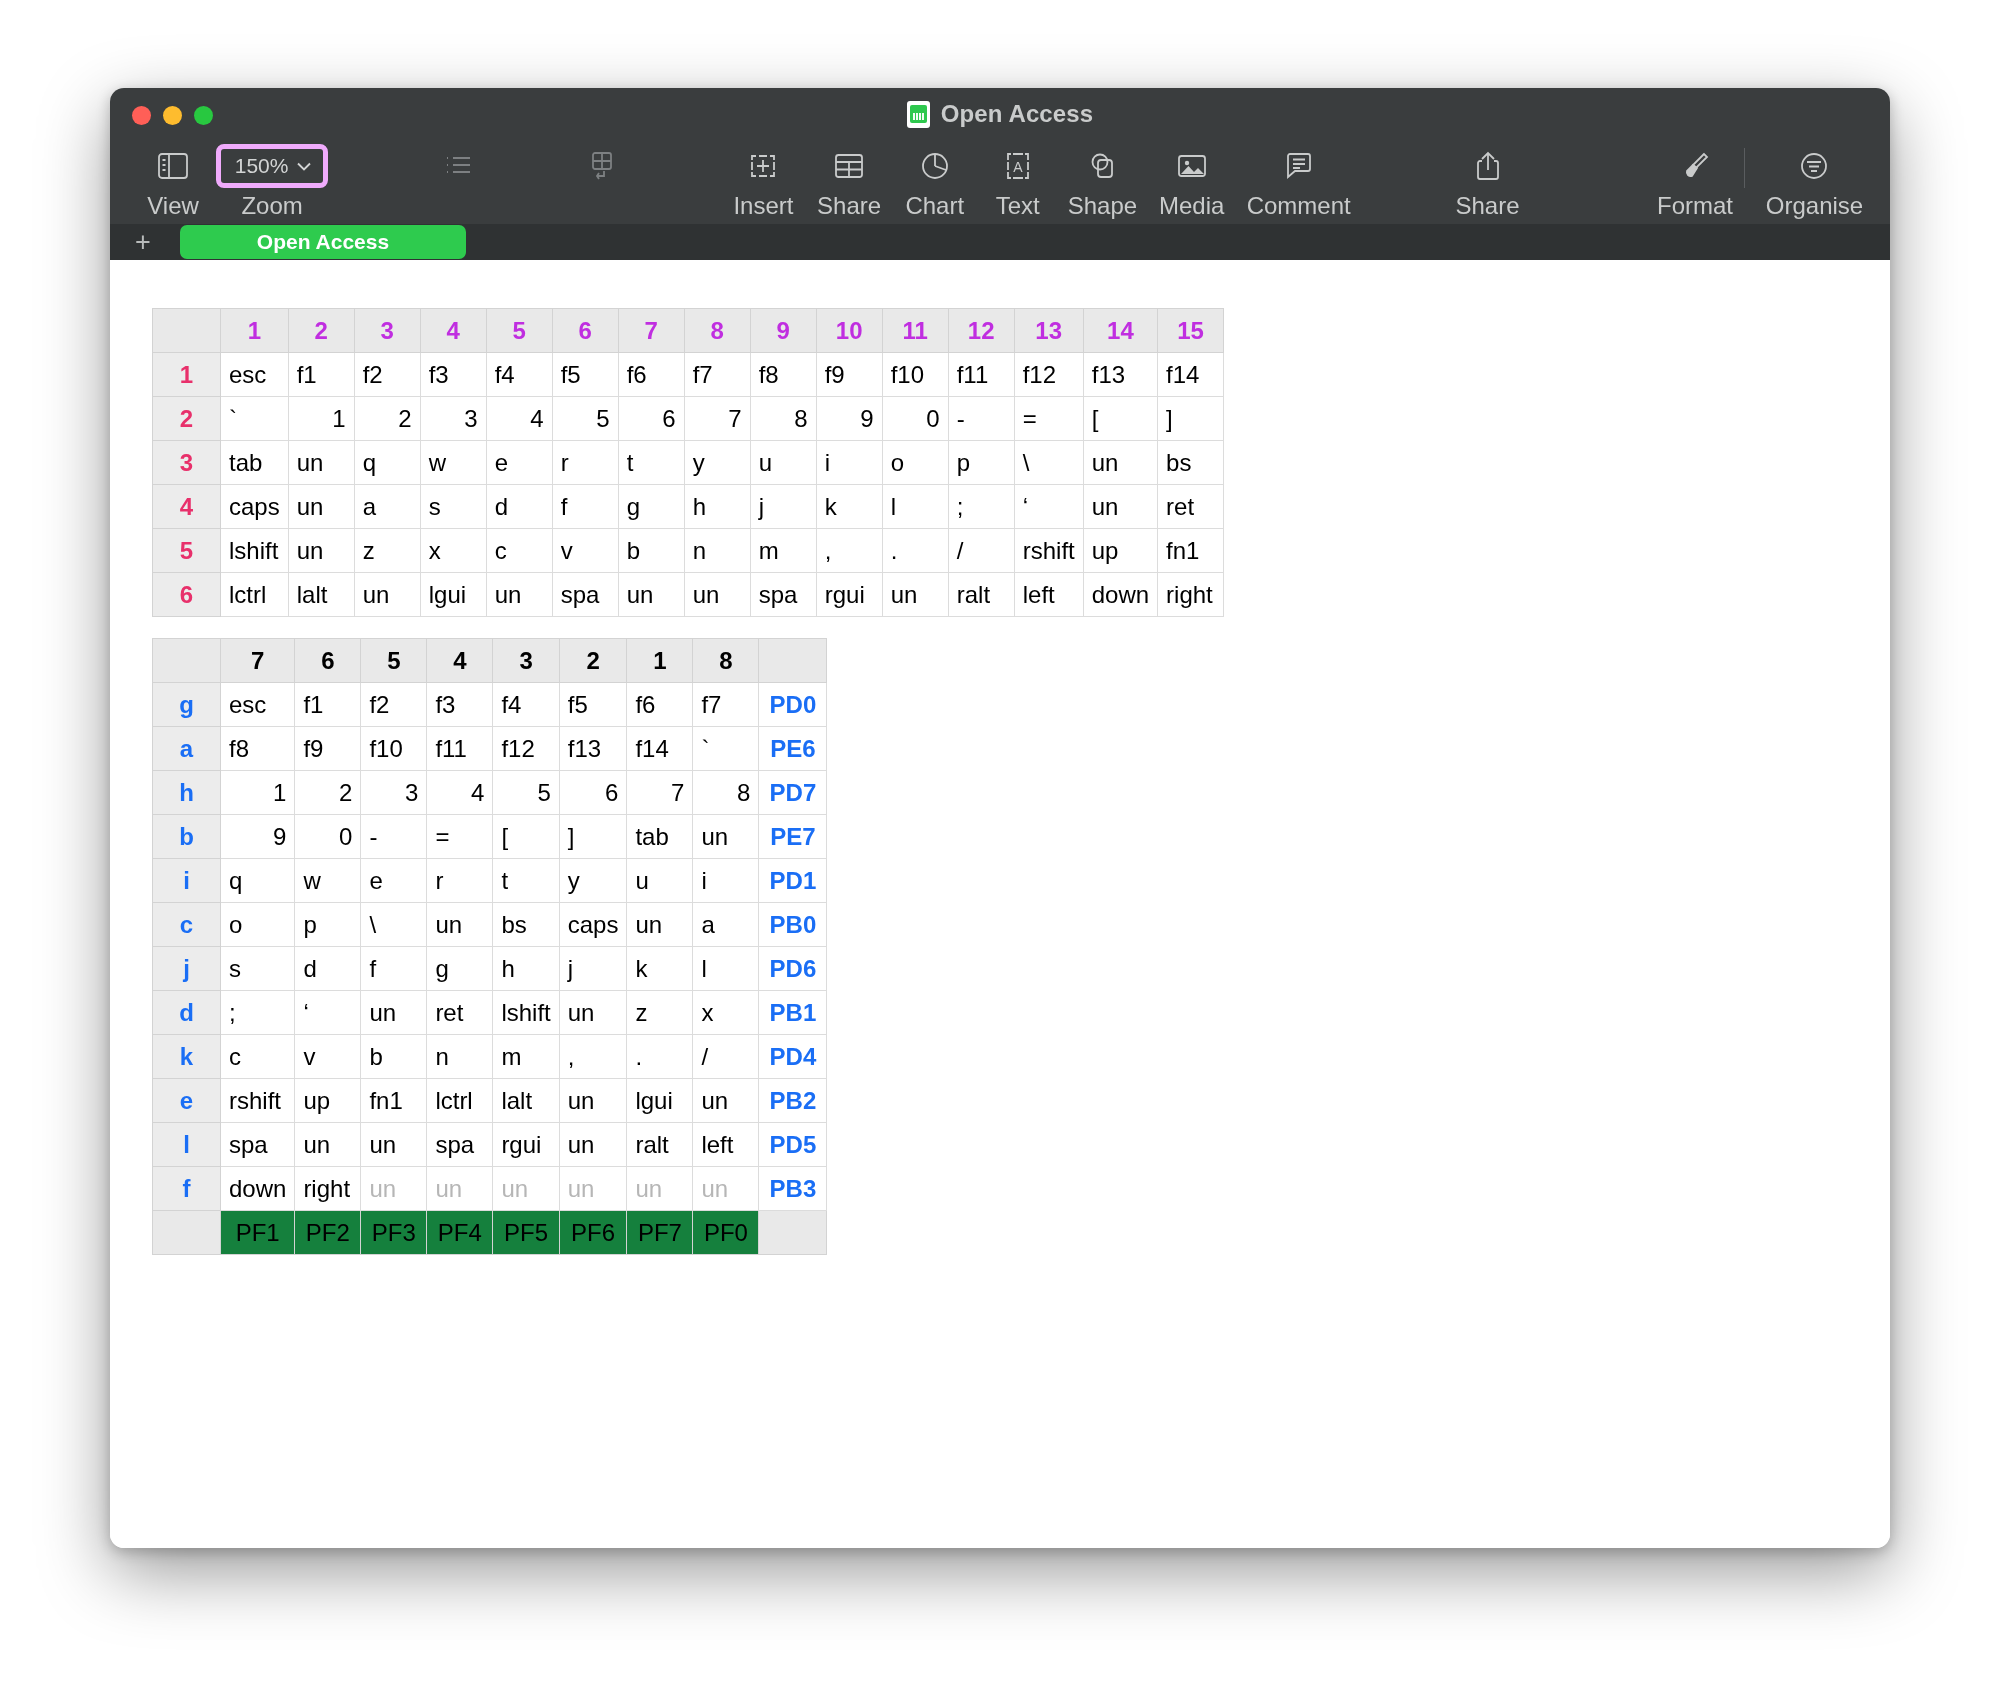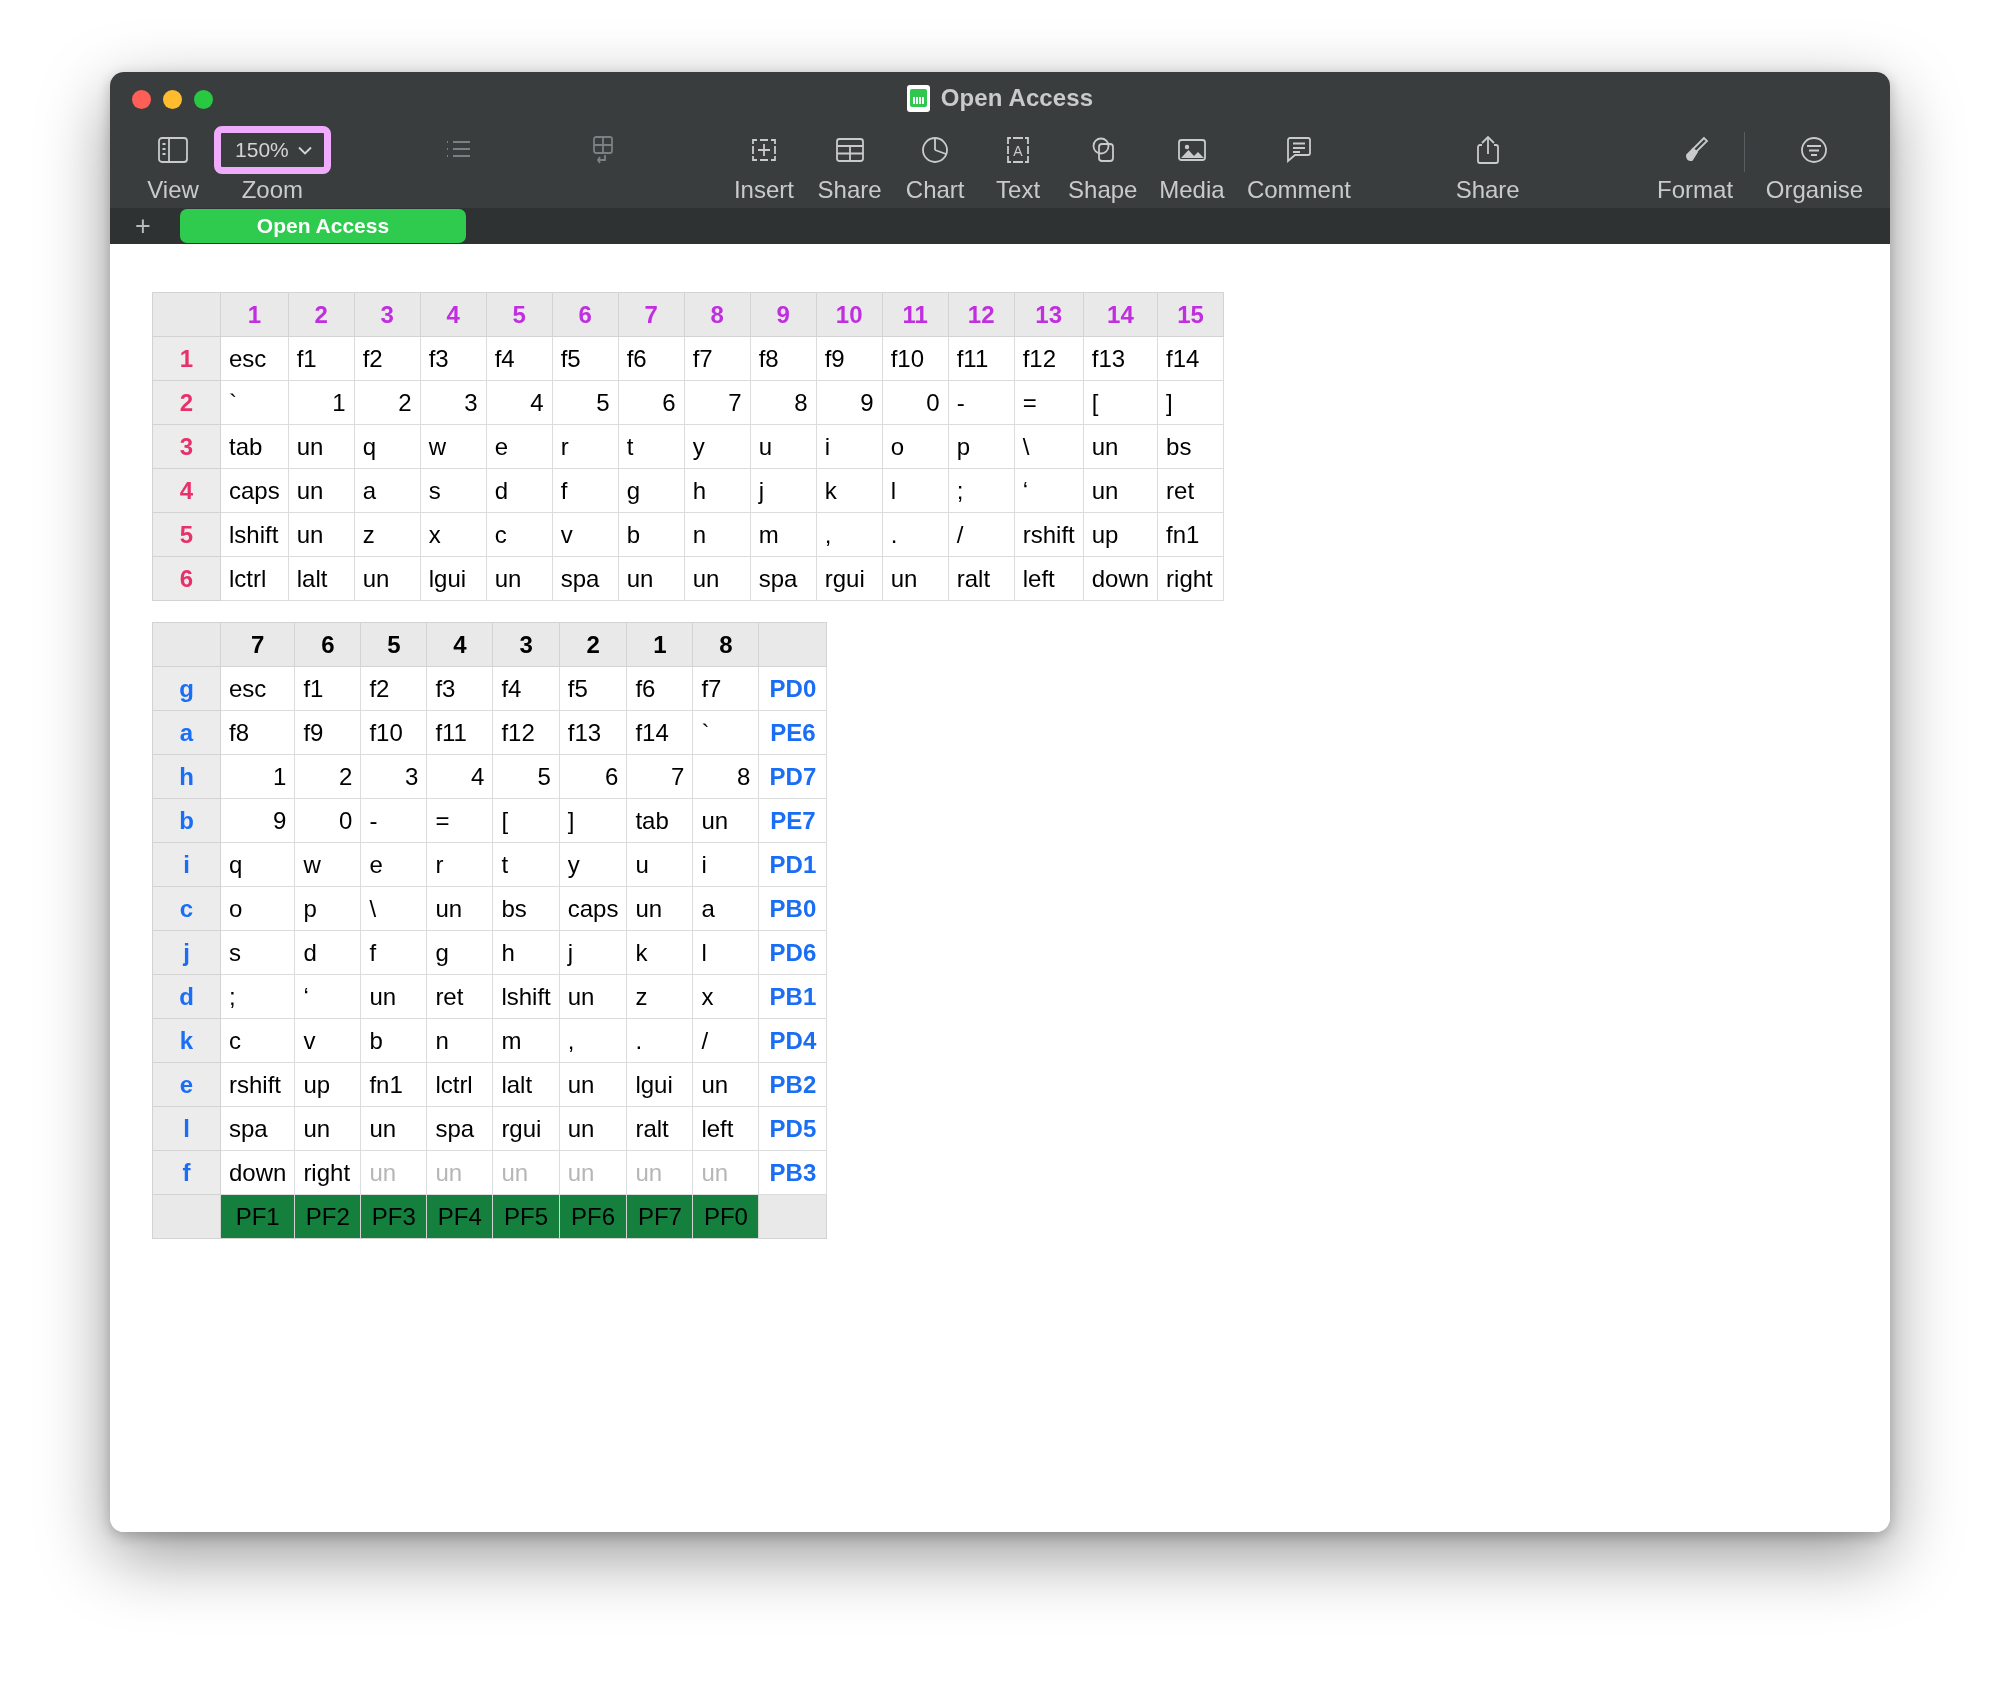--- a/index.html
+++ b/index.html
@@ -16,21 +16,21 @@
     position: relative;
     width: 1998px;
     height: 1688px;
     background: #ffffff;
   }
 
   
   .window {
     position: absolute;
     left: 110px;
-    top: 72px;
+    top: 88px;
     width: 1780px;
     height: 1460px;
     border-radius: 14px;
     background: #ffffff;
     box-shadow: 0 24px 70px rgba(0,0,0,0.40), 0 4px 14px rgba(0,0,0,0.22);
     overflow: hidden;
   }
 
   
   .chrome {
@@ -119,21 +119,21 @@
     display: flex;
     align-items: center;
     justify-content: center;
   }
   .tb-label {
     font-size: 24px;
     margin-top: 6px;
     white-space: nowrap;
   }
   .zoom-pill {
-    border: 7px solid #f0abfc;
+    border: 5px solid #f0abfc;
     border-radius: 8px;
     padding: 5px 12px 5px 14px;
     display: flex;
     align-items: center;
     gap: 9px;
     color: #d2d4d4;
     font-size: 21px;
   }
   .tb-sep {
     width: 1px;

